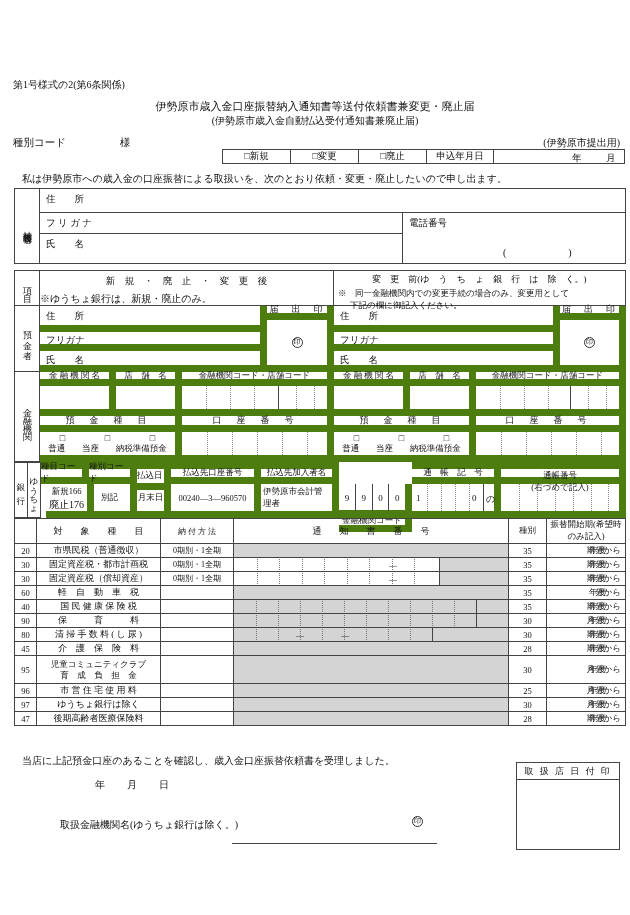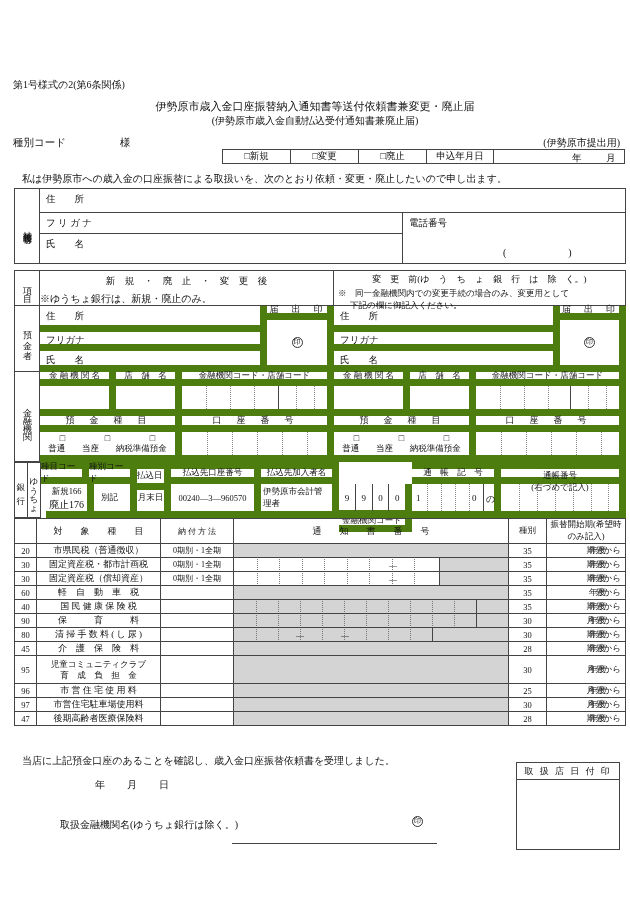--- a/index.html
+++ b/index.html
@@ -618,21 +618,21 @@
             <td class="c-kind" style="height:14px;">25</td>
             <td class="c-start" style="height:14px;">
               <div class="startc">
                 <span class="nd">年度</span>
                 <span class="pd">月分から</span>
               </div>
             </td>
           </tr>
           <tr>
             <td class="c-code" style="height:14px;">97</td>
-            <td class="c-name" style="height:14px;">市営住宅駐車場使用料</td>
+            <td class="c-name" style="height:14px;">ゆうちょ銀行は除く</td>
             <td class="c-meth" style="height:14px;"></td>
             <td class="c-note" style="height:14px;position:relative;">
               <div class="noteinner">
                 <div class="shade" style="left:0;right:0;"></div>
               </div>
             </td>
             <td class="c-kind" style="height:14px;">30</td>
             <td class="c-start" style="height:14px;">
               <div class="startc">
                 <span class="nd">年度</span>

